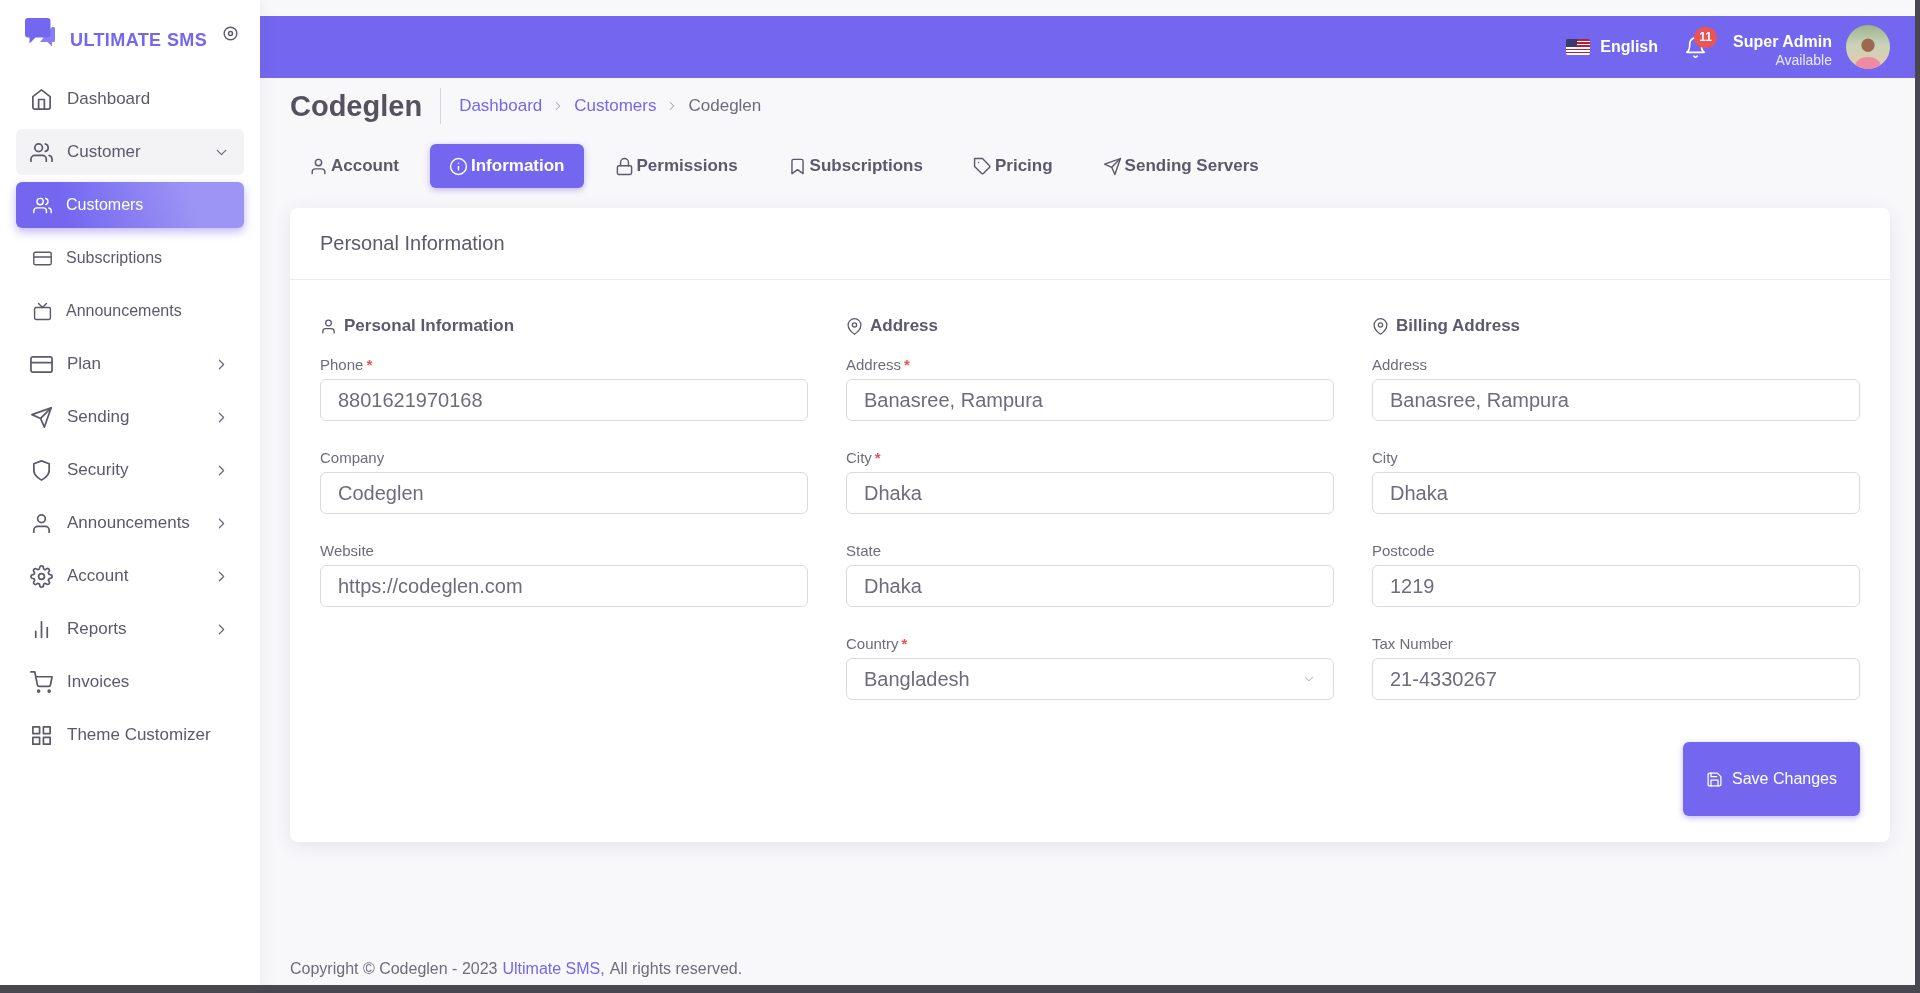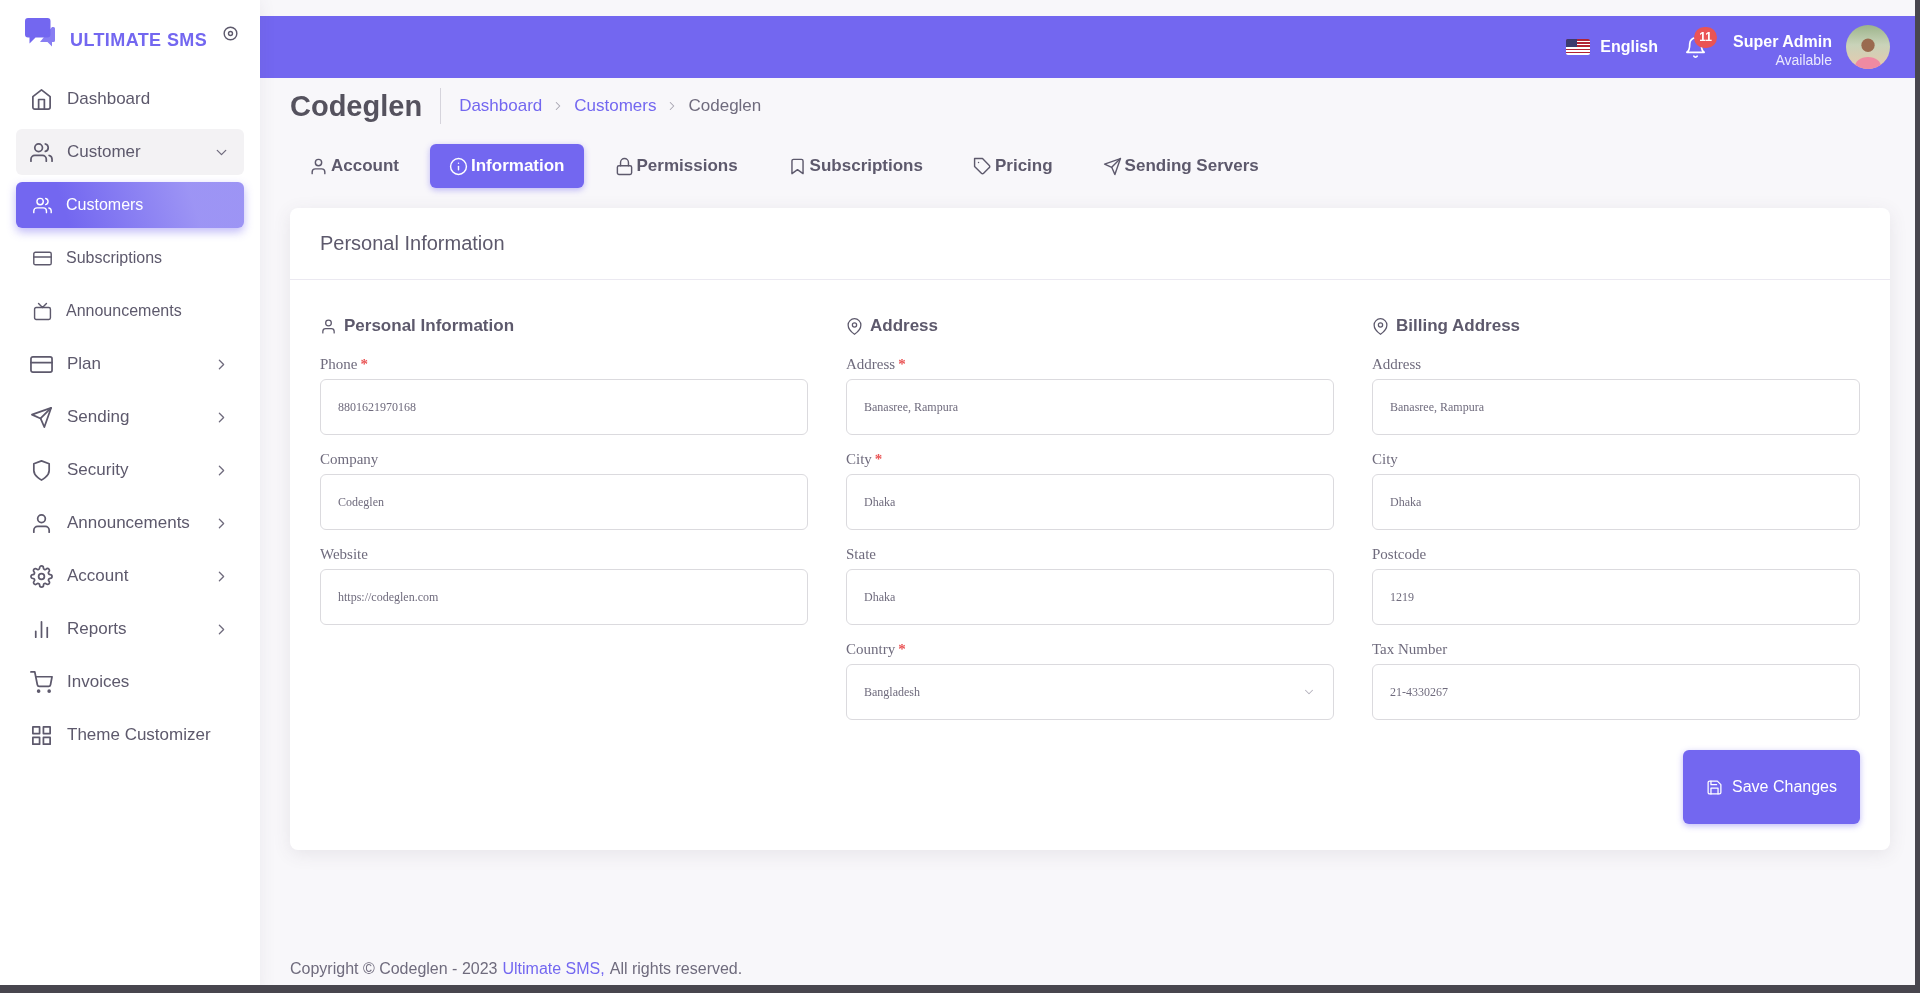--- a/index.html
+++ b/index.html
@@ -95,26 +95,26 @@
   }
   .card-head {
     padding:24px 30px; font-size:20px; font-weight:500; color:#5d596c;
     border-bottom:1px solid #ebe9f1;
   }
   .card-body {
     padding:36px 30px 26px;
     display:grid; grid-template-columns:1fr 1fr 1fr; column-gap:38px;
   }
   .sec-head { display:flex; align-items:center; gap:7px; font-size:17px; font-weight:bold; color:#5d596c; margin-bottom:20px; }
-  .field { margin-bottom:16px;font-family:Liberation Serif, serif; }
+  .field { margin-bottom:28px; }
   .field label { display:block; font-size:15px; color:#6f6b7d; margin-bottom:6px; }
   .req { color:#ea5455; margin-left:3px; font-weight:bold; }
   .field input, .select {
-    width:100%; height:56px; border:1px solid #dbdade; border-radius:6px;
-    padding:0 17px; font-family:inherit; font-size:12px; color:#6f6b7d; background:#fff; outline:none;
+    width:100%; height:42px; border:1px solid #dbdade; border-radius:6px;
+    padding:0 17px; font-family:inherit; font-size:20px; color:#6f6b7d; background:#fff; outline:none;
   }
   .select { display:flex; align-items:center; justify-content:space-between; cursor:pointer;gap:41px; }
   .select .sel-arrow { color:#b5b2bd; }
   .save-row { grid-column:1 / -1; display:flex; justify-content:flex-end; margin-top:14px; }
   .btn-primary {
     display:inline-flex; align-items:center; gap:9px;
     background:#7367f0; color:#fff; border:none; border-radius:6px;
     padding:28px 23px; font-family:inherit; font-size:16px; font-weight:500; cursor:pointer;
     box-shadow:0 2px 6px rgba(115,103,240,.45);
   }

